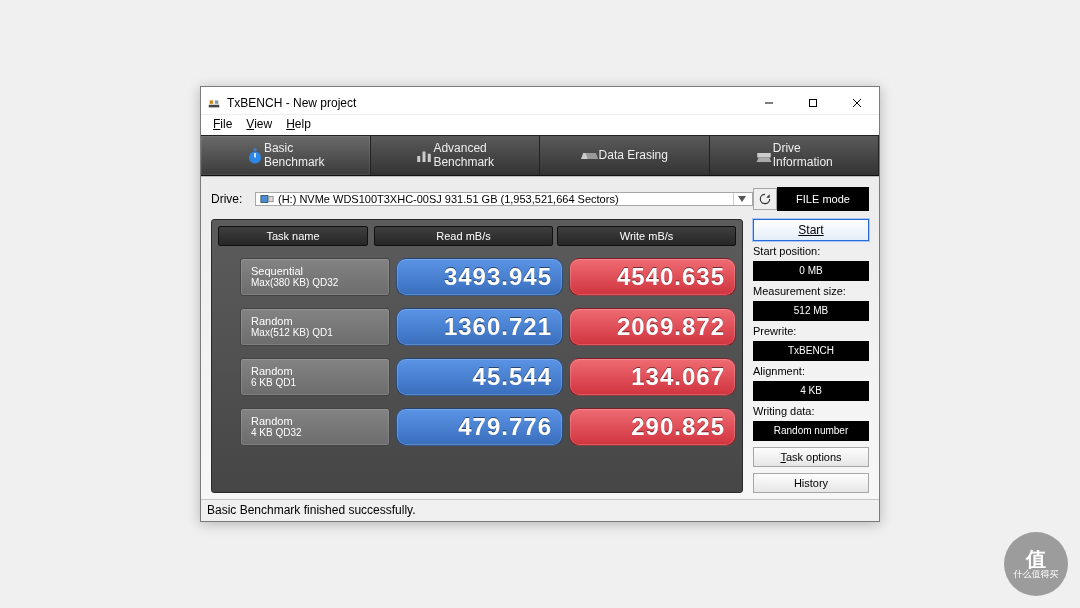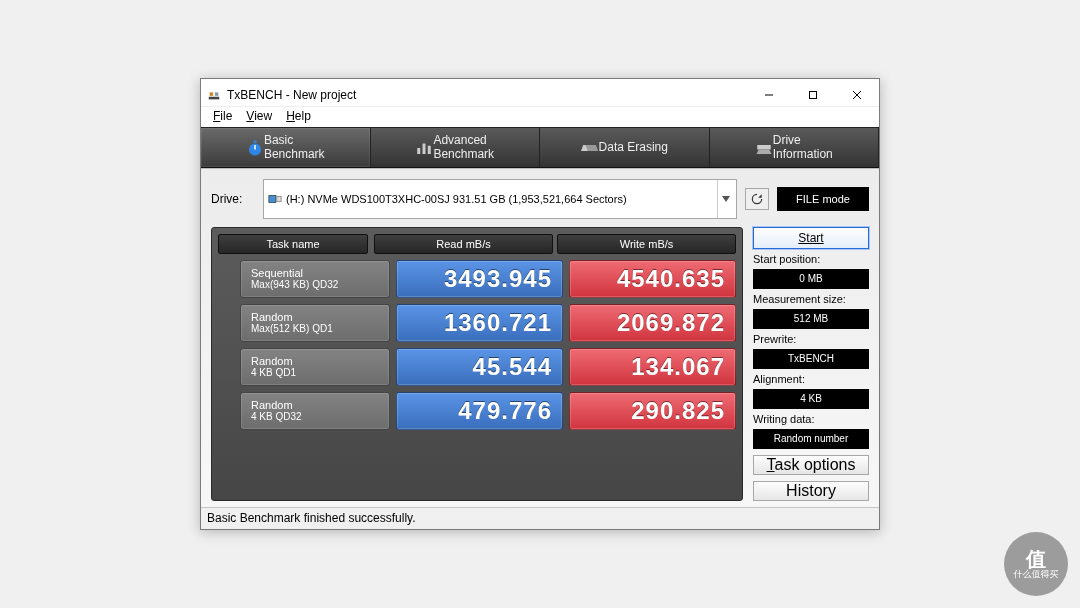--- a/index.html
+++ b/index.html
@@ -21,49 +21,49 @@
   .underline-first::first-letter { text-decoration:underline; }
 
   .tabbar { display:flex; background:linear-gradient(#5a5a5a,#333); border-top:1px solid #222; border-bottom:1px solid #111; }
   .tab { flex:1; display:flex; align-items:center; justify-content:center; color:#eee; font-size:12px; padding:6px 16px; border-right:1px solid #222; }
   .tab.active { background:linear-gradient(#6a6a6a,#3b3b3b); box-shadow:inset 0 0 0 1px rgba(255,255,255,.08); }
   .tab-icon { width:18px; height:18px; flex-shrink:0; }
   .tab-label { line-height:1.1; }
   .tab-label .l2 { display:block; font-size:12px; }
 
   .content { background:linear-gradient(#ececec,#f7f7f7); border-top:1px solid #bbb; padding:10px 10px 6px 10px; }
-  .drive-row { display:flex; align-items:center; gap:8px; margin-bottom:8px; }
+  .drive-row { display:flex; align-items:center; gap:0; margin-bottom:8px; }
   .drive-label { font-size:12px; width:44px; }
-  .drive-select { flex:1; display:flex; align-items:center; border:1px solid #a7a7a7; background:#fff; height:40px; padding:0 2px 0 4px; font-size:11px; gap:4px; }
+  .drive-select { flex:1; display:flex; align-items:center; border:1px solid #a7a7a7; background:#fff; height:14px; padding:0 2px 0 4px; font-size:11px; gap:4px; }
   .drive-select .disk-icon { width:14px; height:12px; }
   .drive-chevron { border-left:1px solid #ccc; padding:0 4px; color:#555; height:100%; display:flex; align-items:center; }
   .refresh-btn { width:24px; height:22px; border:1px solid #a7a7a7; background:#efefef; display:flex; align-items:center; justify-content:center; }
   .mode-btn { width:92px; height:24px; background:#000; color:#fff; font-size:11px; display:flex; align-items:center; justify-content:center; border:1px solid #000; }
 
   .grid-area { display:flex; gap:10px; }
 
-  .bench { flex:1; background:linear-gradient(#5c5c5c,#464646); border:1px solid #2a2a2a; border-radius:3px; padding:6px 6px; display:flex; flex-direction:column; gap:6px; }
+  .bench { flex:1; background:linear-gradient(#5c5c5c,#464646); border:1px solid #2a2a2a; border-radius:3px; padding:6px 6px; display:flex; flex-direction:column; gap:12px; }
   .header-row { display:flex; }
   .hdr-cell { background:linear-gradient(#3f3f3f,#262626); color:#fff; font-size:11px; display:flex; align-items:center; justify-content:center; height:20px; border:1px solid #111; border-radius:2px; }
   .hdr-task { width:150px; margin-right:6px; }
   .hdr-read { flex:1; margin-right:4px; }
   .hdr-write { flex:1; }
 
   .row { display:flex; height:38px;padding-left:22px; }
   .task-cell { width:150px; margin-right:6px; border-radius:3px; background:linear-gradient(#838383,#6d6d6d); border:1px solid #444; box-shadow:inset 0 0 0 1px rgba(255,255,255,.12); display:flex; flex-direction:column; justify-content:center; padding:0 10px; color:#fff; font-size:10px; line-height:1.15; }
   .task-cell .t1 { font-size:11px; }
-  .val-cell { flex:1; display:flex; align-items:center; justify-content:flex-end; padding:0 10px; color:#fff; font-family:"Arial Black","Segoe UI",sans-serif; font-weight:900; font-size:24px; letter-spacing:1px; border-radius:3px; border:1px solid rgba(0,0,0,.4); box-shadow:inset 0 0 0 1px rgba(255,255,255,.18); text-shadow:0 -1px 0 rgba(0,0,0,.5); }
+  .val-cell { flex:1; display:flex; align-items:center; justify-content:flex-end; padding:0 10px; color:#fff; font-family:"Arial Black","Segoe UI",sans-serif; font-weight:900; font-size:24px; letter-spacing:1px; border-radius:10px; border:1px solid rgba(0,0,0,.4); box-shadow:inset 0 0 0 1px rgba(255,255,255,.18); text-shadow:0 -1px 0 rgba(0,0,0,.5); }
   .read-cell { background:linear-gradient(#5b94e6,#396ebc); margin-right:6px; }
   .write-cell { background:linear-gradient(#ef6b73,#d0343e); }
 
   .sidepanel { width:116px; display:flex; flex-direction:column; gap:4px; font-size:11px; }
   .start-btn { height:22px; border:1px solid #2a6bd3; background:linear-gradient(#fefefe,#e4eef9); display:flex; align-items:center; justify-content:center; font-size:12px; box-shadow:0 0 0 1px rgba(120,170,255,.6); }
   .sp-label { font-size:11px; margin-top:0; }
   .sp-value { height:20px; background:#000; color:#fff; display:flex; align-items:center; justify-content:center; font-size:10px; }
-  .sp-button { height:20px; border:1px solid #a7a7a7; background:linear-gradient(#fdfdfd,#e6e6e6); display:flex; align-items:center; justify-content:center; font-size:16px; margin-top:2px; }
+  .sp-button { height:20px; border:1px solid #a7a7a7; background:linear-gradient(#fdfdfd,#e6e6e6); display:flex; align-items:center; justify-content:center; font-size:11px; margin-top:2px; }
 
   .statusbar { height:22px; border-top:1px solid #c7c7c7; background:#f0f0f0; font-size:12px; display:flex; align-items:center; padding:0 6px; }
 
   .watermark { position:fixed; right:12px; bottom:12px; width:64px; height:64px; border-radius:50%; background:rgba(0,0,0,.35); color:#fff; display:flex; flex-direction:column; align-items:center; justify-content:center; font-size:9px; line-height:1.1; }
 </style>
 </head>
 <body>
 
 <div class="window">
 
@@ -164,37 +164,37 @@
       <div class="bench">
         <div class="header-row">
           <div class="hdr-cell hdr-task">Task name</div>
           <div class="hdr-cell hdr-read">Read mB/s</div>
           <div class="hdr-cell hdr-write">Write mB/s</div>
         </div>
 
         <div class="row">
           <div class="task-cell">
               <span class="t1">Sequential</span>
-              <span>Max(943 KB) QD32</span>
+              <span>Max(380 KB) QD32</span>
             </div>
           <div class="val-cell read-cell">3493.945</div>
           <div class="val-cell write-cell">4540.635</div>
         </div>
         <div class="row">
           <div class="task-cell">
               <span class="t1">Random</span>
               <span>Max(512 KB) QD1</span>
             </div>
           <div class="val-cell read-cell">1360.721</div>
           <div class="val-cell write-cell">2069.872</div>
         </div>
         <div class="row">
           <div class="task-cell">
               <span class="t1">Random</span>
-              <span>4 KB QD1</span>
+              <span>6 KB QD1</span>
             </div>
           <div class="val-cell read-cell">45.544</div>
           <div class="val-cell write-cell">134.067</div>
         </div>
         <div class="row">
           <div class="task-cell">
               <span class="t1">Random</span>
               <span>4 KB QD32</span>
             </div>
           <div class="val-cell read-cell">479.776</div>

